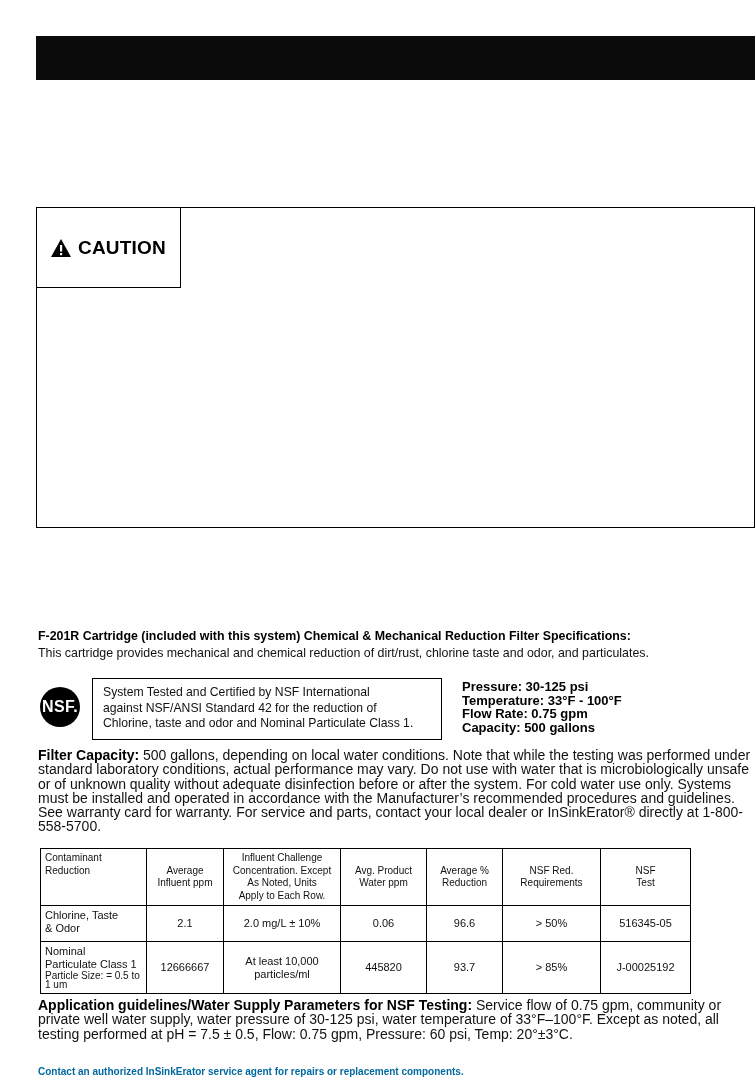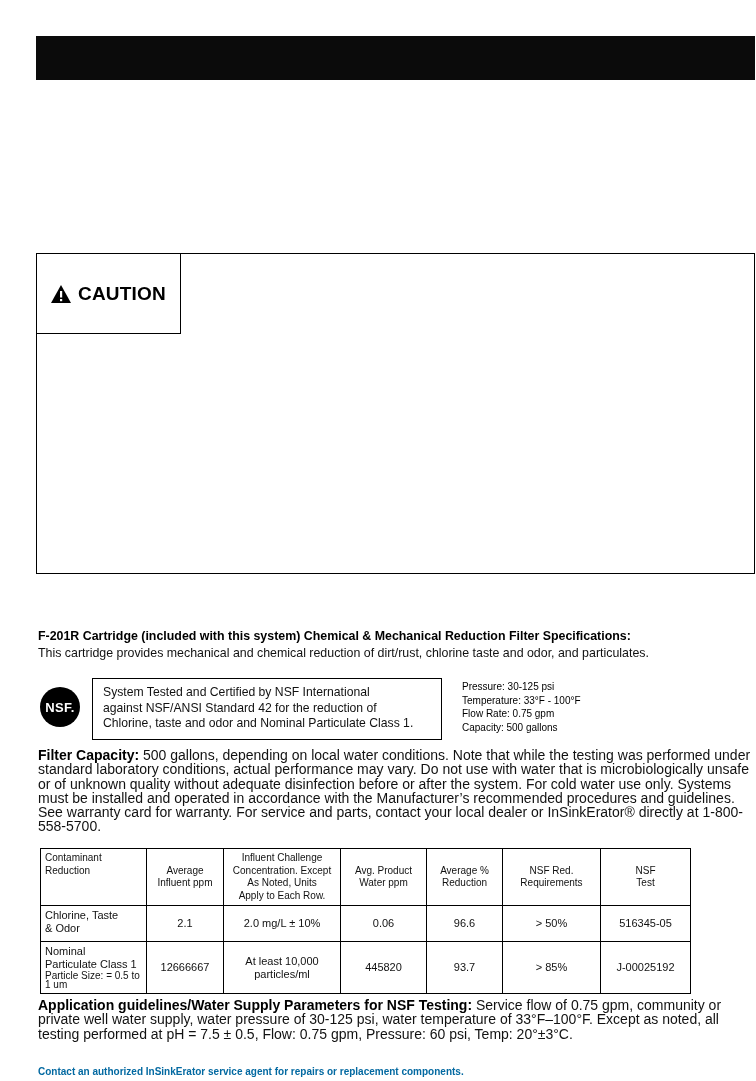--- a/index.html
+++ b/index.html
@@ -10,44 +10,44 @@
     color:#111111;
   }
   .page { position:relative; width:756px; height:1081px; overflow:hidden; background:#ffffff; }
 
   .topbar {
     position:absolute; left:36px; top:36px; width:719px; height:44px;
     background:#0b0b0b;
   }
 
   .notice-box { position:absolute; left:36px; border:1.5px solid #000; background:#fff; }
-  .caution-box { top:207px; width:719px; height:321px;margin-top:46px; }
+  .caution-box { top:207px; width:719px; height:321px; }
   .warning-box { top:545px; width:719px; height:67px; }
   .notice-cell {
     display:flex; align-items:center; justify-content:center; gap:7px;
     border-right:1.5px solid #000;
   }
   .caution-cell { width:144px; height:80px; border-bottom:1.5px solid #000; }
   .warning-cell { width:144px; height:100%; }
   .notice-text { font-weight:bold; font-size:19px; letter-spacing:0.2px; color:#000; }
 
   .heading { position:absolute; left:38px; top:629px; width:738px; font-size:12.4px; font-weight:bold; line-height:14.5px; color:#000; }
   .intro   { position:absolute; left:38px; top:646px; width:719px; font-size:12.4px; line-height:14.5px; }
 
   .nsf-logo {
     position:absolute; left:40px; top:687px; width:40px; height:40px; border-radius:50%;
     background:#000; color:#fff; display:flex; align-items:center; justify-content:center;
-    font-weight:bold; font-size:13px; letter-spacing:0.3px;text-align:right;
+    font-weight:bold; font-size:16px; letter-spacing:0.3px;text-align:right;
   }
   .nsf-cert {
     position:absolute; left:92px; top:678px; width:350px; height:62px;
     border:1.5px solid #000; padding:6px 10px;
     font-size:12.2px; line-height:15.5px; white-space:pre-line;
   }
-  .nsf-params { position:absolute; left:462px; top:680px; font-size:10px; font-weight:normal; line-height:13.5px; color:#000; }
+  .nsf-params { position:absolute; left:462px; top:680px; font-size:13px; font-weight:bold; line-height:13.5px; color:#000; }
 
   .body-par { position:absolute; left:38px; width:719px; font-size:14px; line-height:14.3px; }
   .filter-par { top:748px; }
   .app-par { top:998px; }
   .contact-line { position:absolute; left:38px; top:1066px; width:719px; font-size:10px; font-weight:bold; color:#0369a1; }
   .bold-lead { font-weight:bold; color:#000; }
 
   table.spec-table {
     position:absolute; left:40px; top:848px;
     border-collapse:collapse; table-layout:fixed; width:650px;

